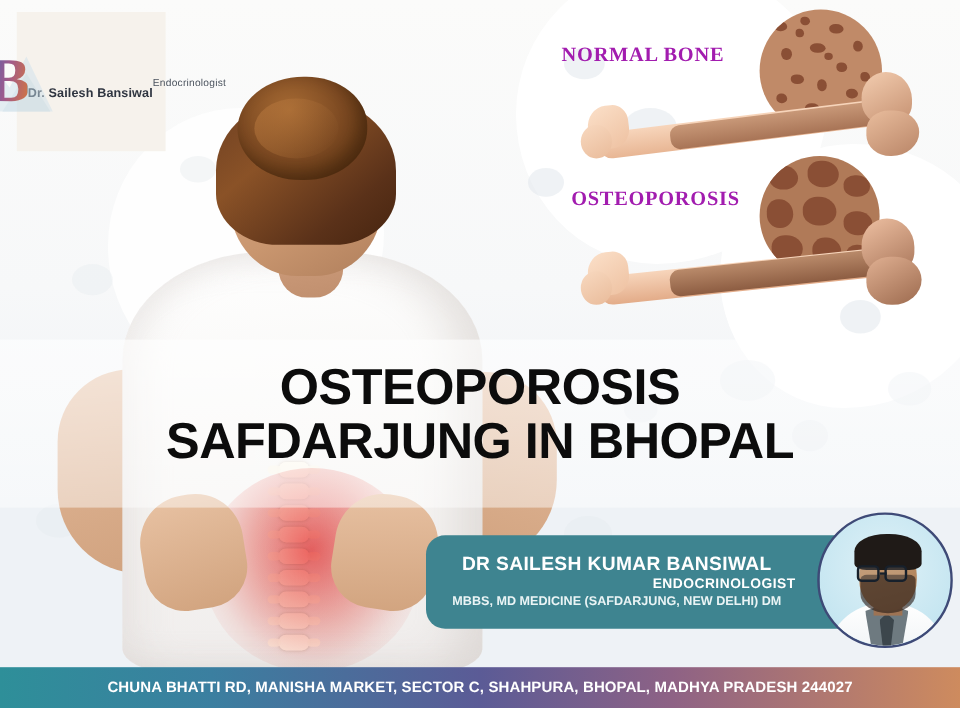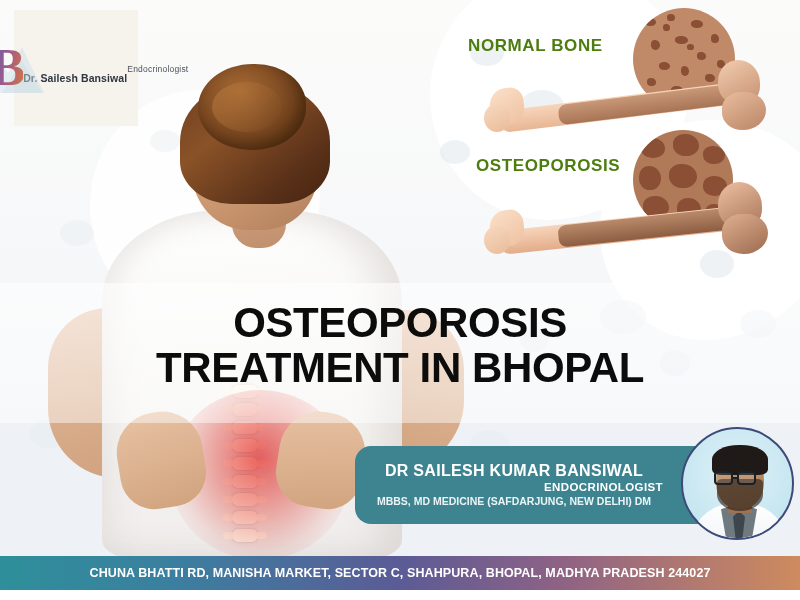--- a/index.html
+++ b/index.html
@@ -86,23 +86,24 @@
     letter-spacing:.2px;
   }
 
   
   .bone-panel { position:absolute; right:0; top:0; width:360px; height:285px; z-index:12; }
 
   .bone-label {
     position:absolute;
     font-size:17px;
     font-weight:700;
-    color:#4d7c0f;
+    color:#a21caf;
     letter-spacing:.6px;
     white-space:nowrap;
+    font-family:Liberation Serif, serif;
   }
   .bone-label.normal { left:28px; top:36px; }
   .bone-label.osteo  { left:36px; top:156px; }
 
   .magnifier {
     position:absolute;
     border-radius:50%;
     overflow:hidden;
   }
   .mag-normal {
@@ -483,21 +484,21 @@
     </div>
     <div class="pain-glow"></div>
     <div class="hand hand-l"></div>
     <div class="hand hand-r"></div>
   </div>
 
   <div class="title-band"></div>
 
   <div class="title">
     <span class="ln">OSTEOPOROSIS</span>
-    <span class="ln">TREATMENT IN BHOPAL</span>
+    <span class="ln">SAFDARJUNG IN BHOPAL</span>
   </div>
 
   <div class="logo-card">
     <div class="logo-mark">
       <svg class="logo-mountain" viewBox="0 0 88 56">
         <path d="M2 54 L24 18 L36 34 L50 8 L72 54 Z" fill="#cfe2ec"></path>
         <path d="M30 54 L50 22 L70 54 Z" fill="#bcd6e4"></path>
       </svg>
       <span class="logo-sb">SB</span>
     </div>

